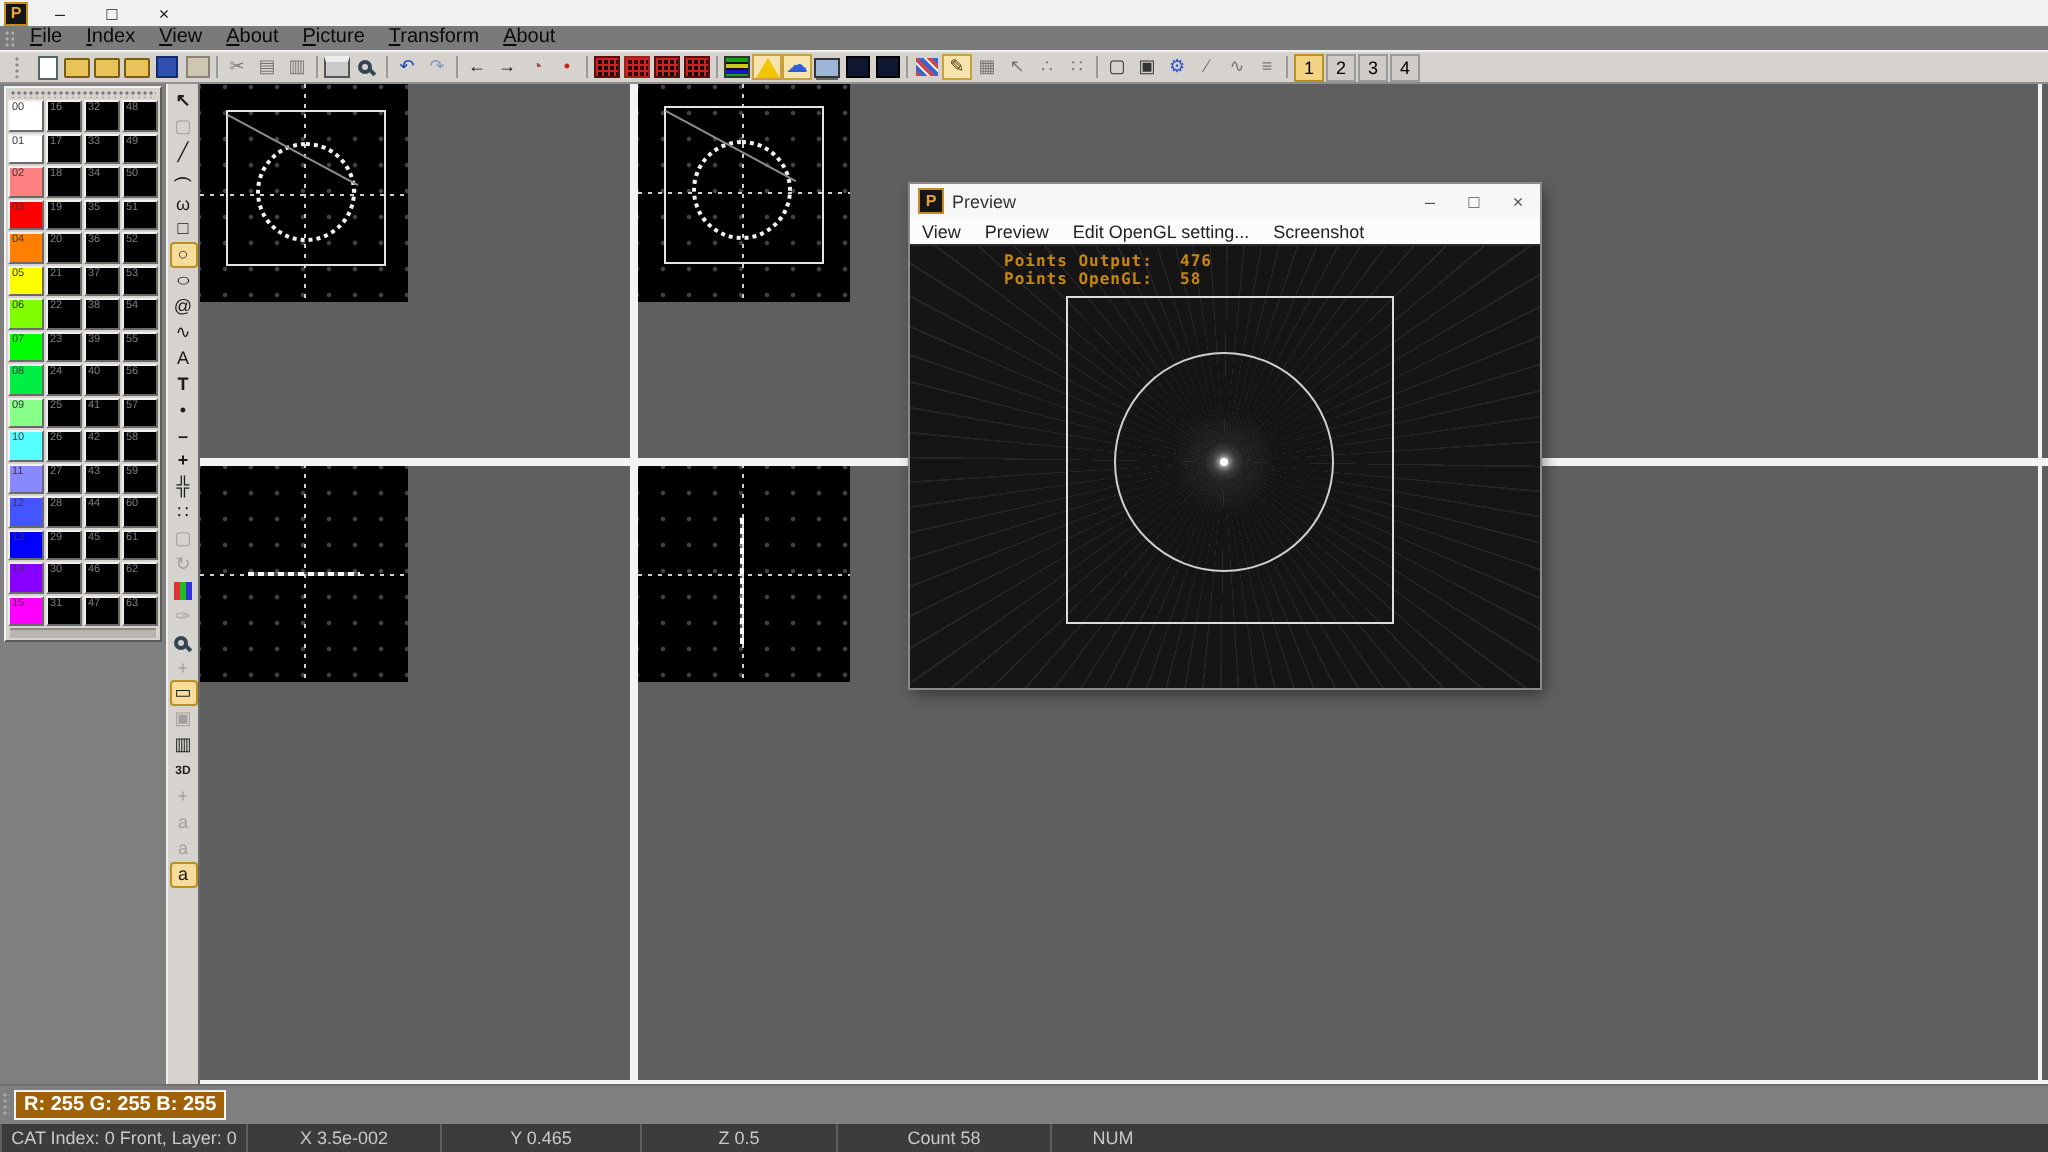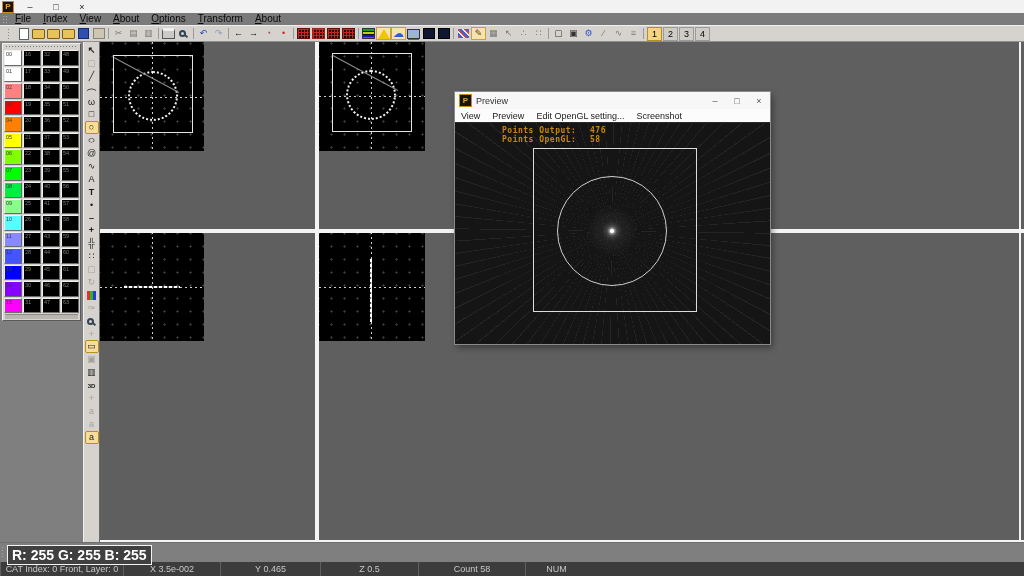--- a/index.html
+++ b/index.html
@@ -114,22 +114,22 @@
   .pv-stat-row{display:flex;}
   .pv-stat-label{width:88px;}
   .pv-square{position:absolute;left:78px;top:25px;width:164px;height:164px;border:1px solid #dcdcdc;box-sizing:border-box;}
   .pv-circle{position:absolute;left:102px;top:53px;width:110px;height:110px;border:1px solid #cfcfcf;border-radius:50%;box-sizing:border-box;}
   .pv-dot{position:absolute;left:155px;top:106px;width:4px;height:4px;border-radius:50%;background:#fff;box-shadow:0 0 3px 1px rgba(255,255,255,.8);}
 
   
   .bottombar{height:19px;background:#7f7f7f;position:relative;flex:0 0 auto;border-top:1px solid #6e6e6e;}
   .bb-grip{position:absolute;left:1px;top:3px;width:4px;height:12px;
     background-image:radial-gradient(#a8a8a8 35%,transparent 40%);background-size:3px 3px;}
-  .rgb-box{position:absolute;left:7px;top:2px;background:#404040;border:1px solid #f4f4f4;
-    color:#fff;font-size:14px;font-weight:bold;padding:1px 4px;white-space:nowrap;}
+  .rgb-box{position:absolute;left:7px;top:2px;background:#a16207;border:1px solid #f4f4f4;
+    color:#fff;font-size:10px;font-weight:bold;padding:1px 4px;white-space:nowrap;}
   .statusbar{height:14px;background:#3c3c3c;color:#c9c9c9;font-size:9px;display:flex;align-items:center;flex:0 0 auto;}
   .sb-mode{flex:1;padding-left:5px;}
   .sb-sec{border-left:1px solid #5f5f5f;height:100%;display:flex;align-items:center;justify-content:center;box-sizing:border-box;}
   .sb-sec:nth-of-type(1){width:123px;}
   .sb-sec:nth-of-type(2){width:97px;}
   .sb-sec:nth-of-type(3){width:100px;}
   .sb-sec:nth-of-type(4){width:98px;text-align:center;}
   .sb-sec:nth-of-type(5){width:107px;}
   .sb-sec:nth-of-type(6){width:62px;}
 </style>
@@ -147,21 +147,21 @@
     </span>
   </div>
 
   <div class="menubar">
     <span class="grip"></span>
     <span id="menu-items" style="display:flex;">
         <span class="menu-item">File</span>
         <span class="menu-item">Index</span>
         <span class="menu-item">View</span>
         <span class="menu-item">About</span>
-        <span class="menu-item">Options</span>
+        <span class="menu-item">Picture</span>
         <span class="menu-item">Transform</span>
         <span class="menu-item">About</span>
       </span>
   </div>
 
   <div class="toolbar" id="toolbar">
       <span class="tb-btn">
         <span class="shape shape-gripper"></span>
       </span>
       <span class="tb-btn">

